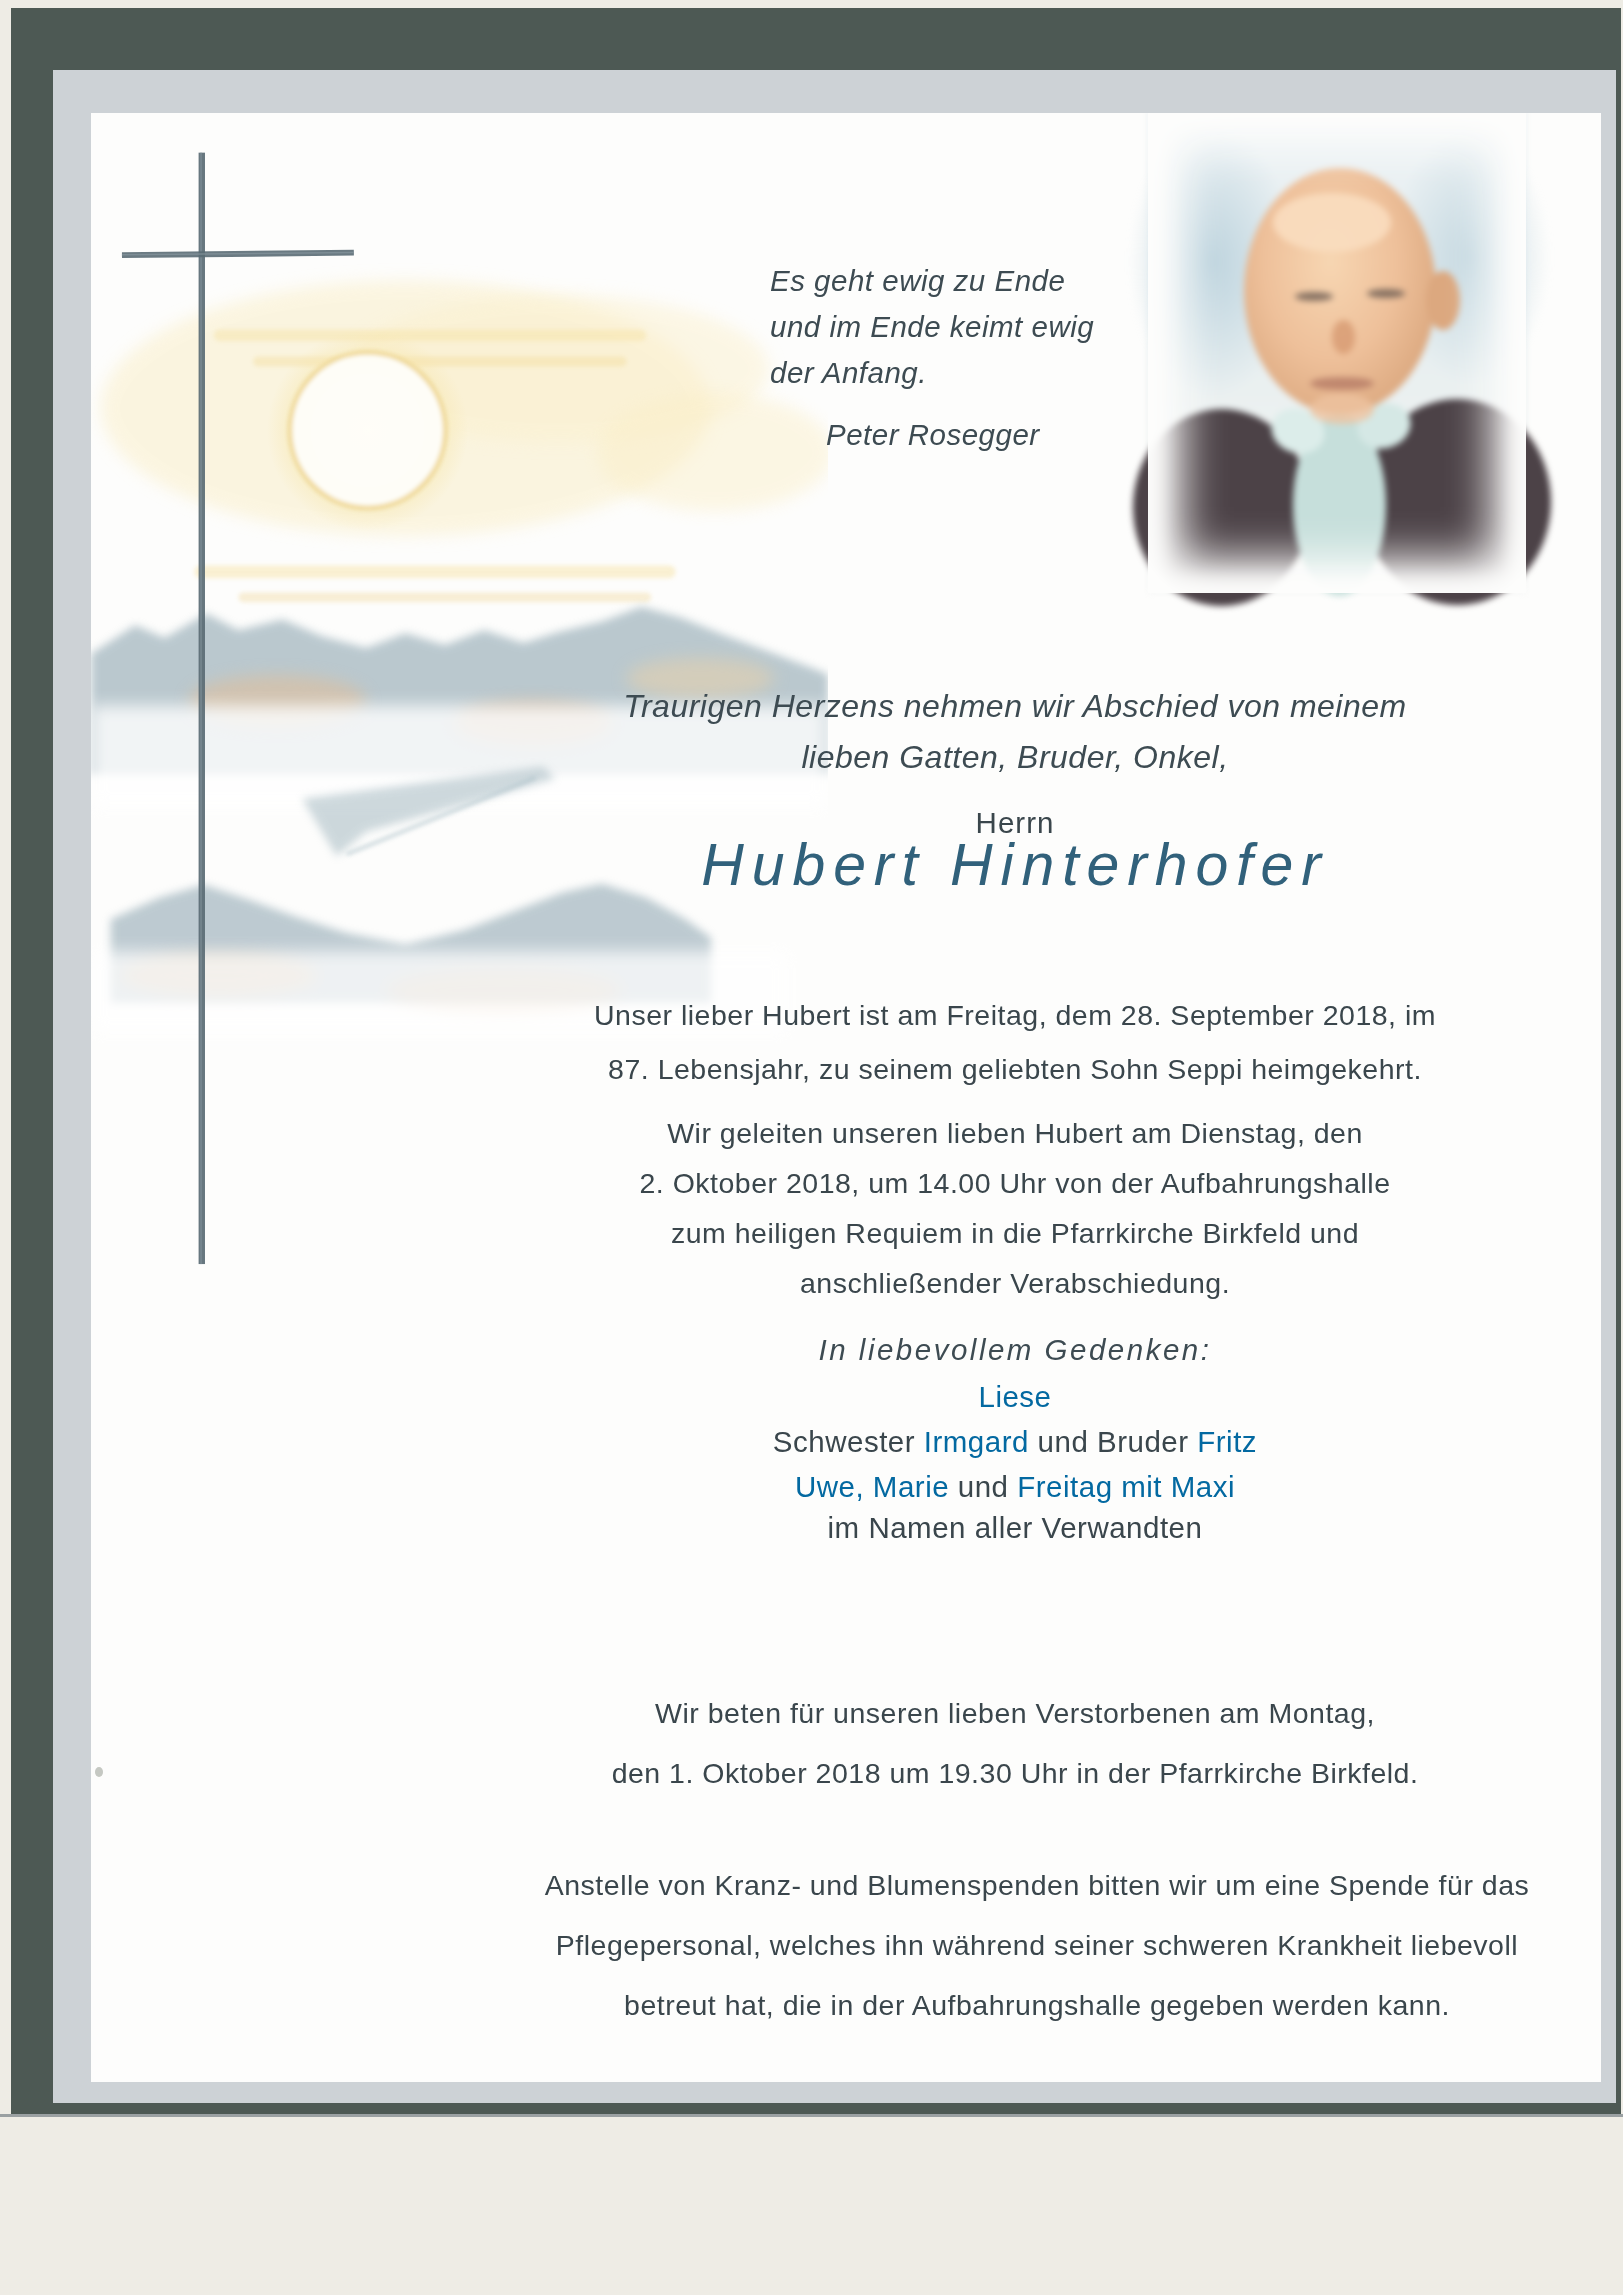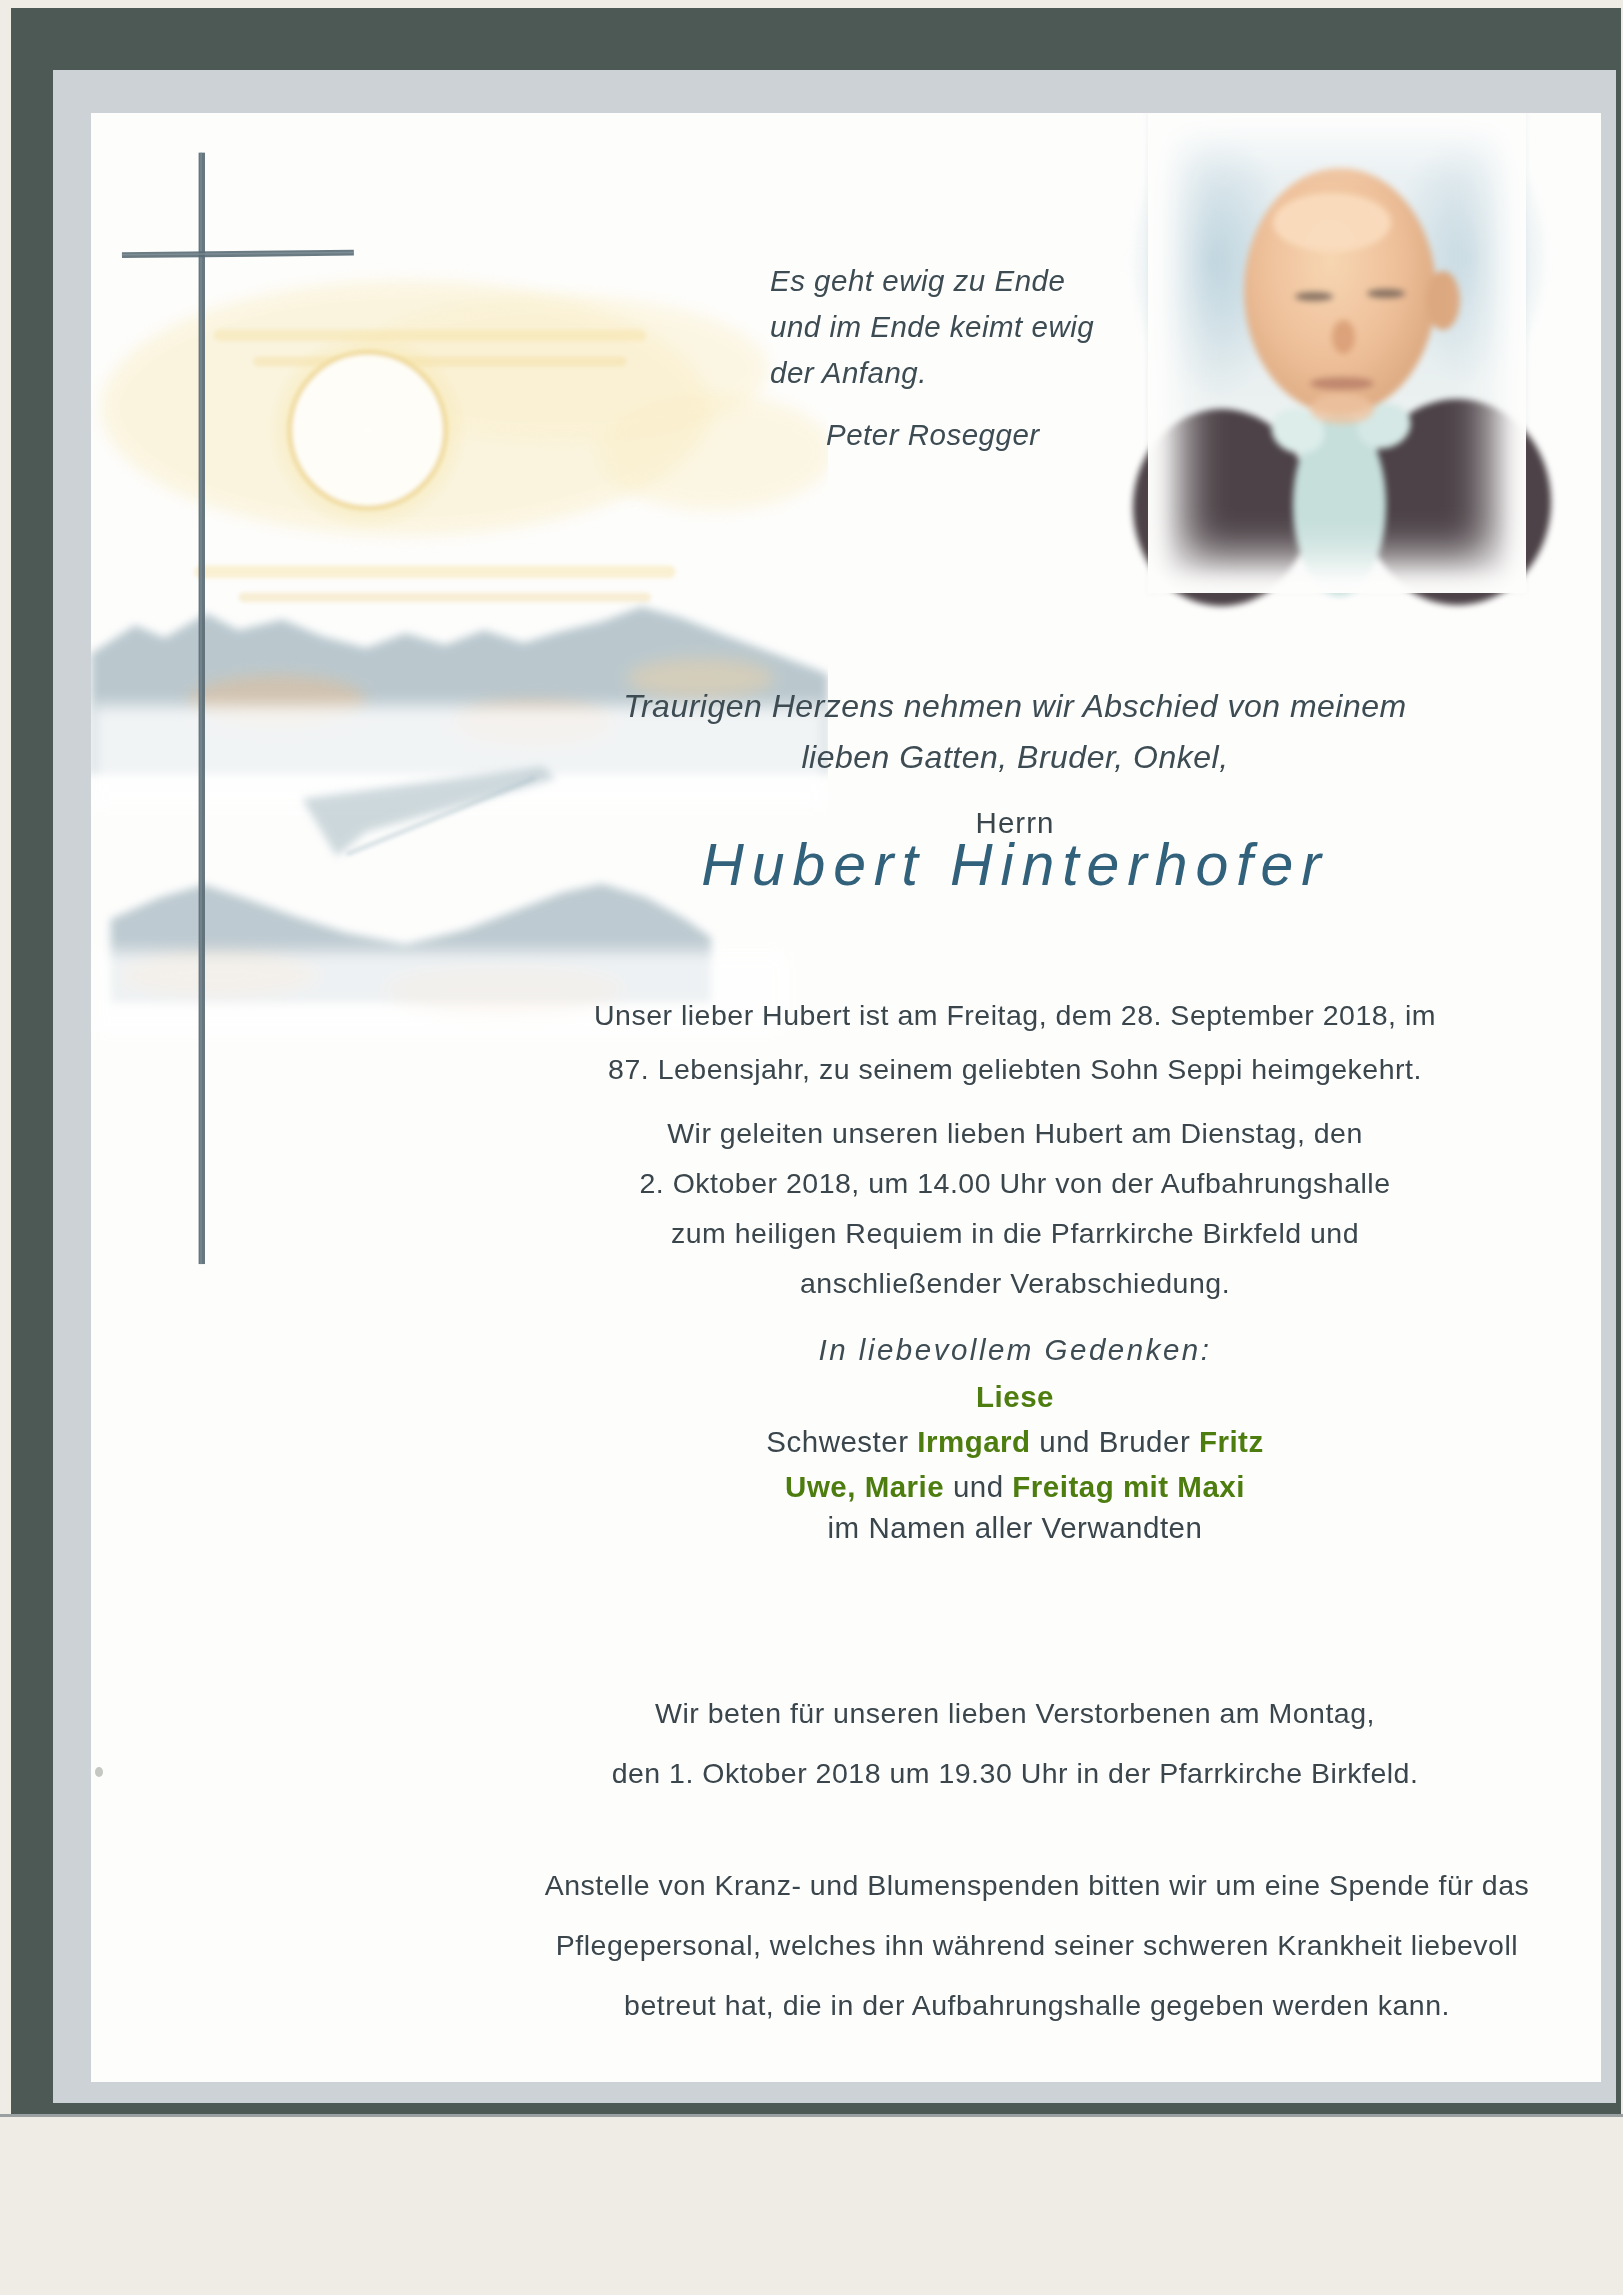--- a/index.html
+++ b/index.html
@@ -49,21 +49,21 @@
   .quote-author { margin-top:15.7px; margin-left:56px; }
 
   .intro { top:568px; font-style:italic; font-size:32px; line-height:51px; color:#3d4b52; letter-spacing:0.5px; }
   .salutation { top:693px; font-size:29.5px; color:#3a464c; letter-spacing:1px; }
   .name { top:718px; margin:0; font-weight:normal; font-style:italic; font-size:59px;
           letter-spacing:7.9px; color:#31617b; }
   .announcement { top:875px; font-size:28.5px; line-height:54px; color:#3a464c; letter-spacing:0.5px; }
   .funeral { top:995px; font-size:28.5px; line-height:50px; color:#3a464c; letter-spacing:0.5px; }
   .memoriam-heading { top:1220px; font-style:italic; font-size:29.5px; letter-spacing:2.5px; color:#3d4b52; }
   .mourner { font-size:29.5px; color:#3a464c; letter-spacing:0.5px; }
-  .mourner .seg-bold { font-weight:bold; color:#4d7c0f; }
+  .mourner .seg-bold { font-weight:normal; color:#0369a1; }
   .m1 { top:1267px; } .m2 { top:1312px; } .m3 { top:1357px; } .m4 { top:1398px; }
   .prayer { top:1570px; font-size:28.5px; line-height:60px; color:#3a464c; letter-spacing:0.5px; }
   .donation { top:1742px; left:307px; font-size:28.5px; line-height:60px; color:#3a464c; letter-spacing:0.5px; }
 
   .footer-logo { position:absolute; left:592px; top:2033px; width:61px; height:93px; }
   .footer-text { position:absolute; left:661px; top:2059px; font-family:"Liberation Serif","DejaVu Serif",serif;
                  font-size:25.6px; color:#2c3437; }
   .print-credit { position:absolute; right:6px; top:2127px; font-size:16.7px; color:#3a3a3a; letter-spacing:0.5px; }
   .print-credit .peka { font-weight:bold; font-style:italic; text-decoration:underline; }
 

